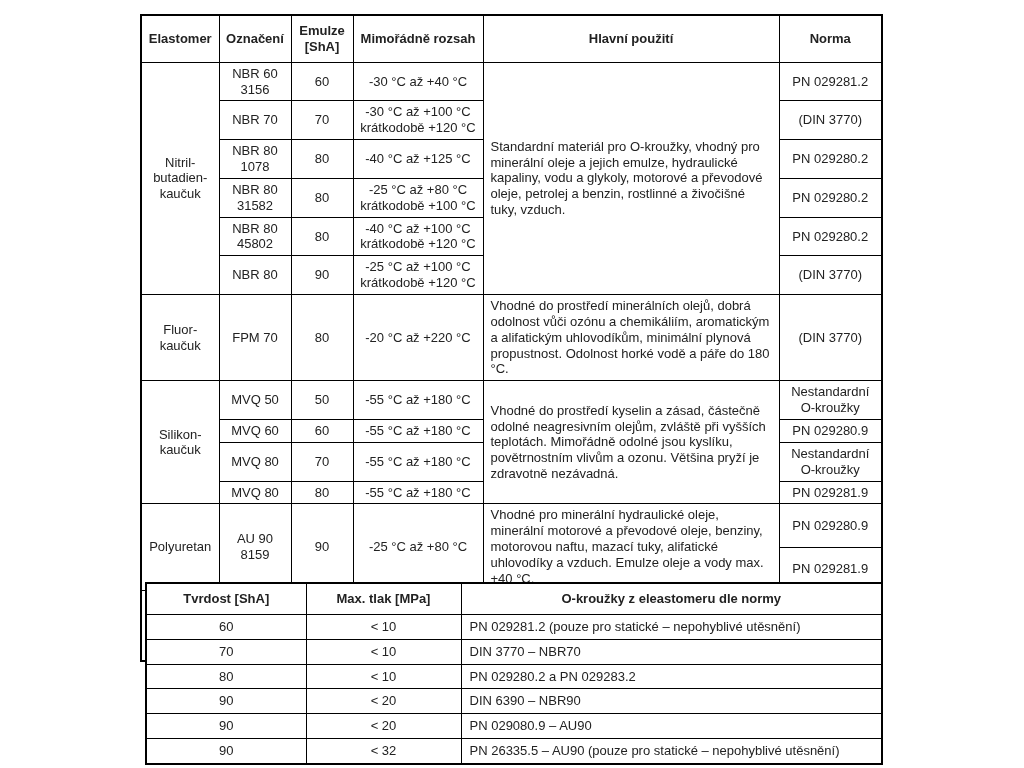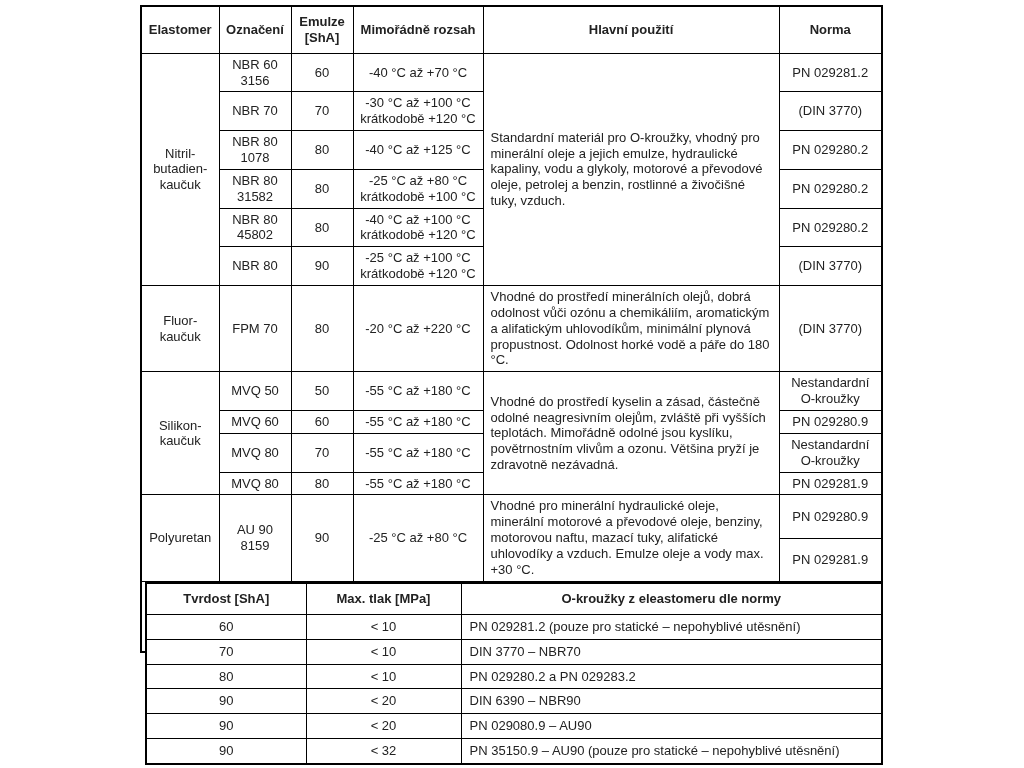--- a/index.html
+++ b/index.html
@@ -19,21 +19,21 @@
   }
   table {
     border-collapse: collapse;
     table-layout: fixed;
     border: 2px solid #000;
     background: #fff;
   }
   #elastomer-table {
     position: absolute;
     left: 140px;
-    top: 5px;
+    top: 14px;
     width: 741px;
     padding-left: 41px;
   }
   #pressure-table {
     position: absolute;
     left: 145px;
     top: 582px;
     width: 736px;
   }
   th, td {
@@ -80,21 +80,21 @@
       </tr>
     </thead>
     <tbody>
         <tr>
           <td rowspan="6" class="center">Nitril-
 butadien-
 kaučuk</td>
           <td class="center">NBR 60
 3156</td>
           <td class="center">60</td>
-          <td class="center">-40 °C až +70 °C</td>
+          <td class="center">-30 °C až +40 °C</td>
           <td rowspan="6" class="left">Standardní materiál pro O-kroužky, vhodný pro minerální oleje a jejich emulze, hydraulické kapaliny, vodu a glykoly, motorové a převodové oleje, petrolej a benzin, rostlinné a živočišné tuky, vzduch.</td>
           <td class="center">PN 029281.2</td>
         </tr>
         <tr>
           <td class="center">NBR 70</td>
           <td class="center">70</td>
           <td class="center">-30 °C až +100 °C
 krátkodobě +120 °C</td>
           <td class="center">(DIN 3770)</td>
         </tr>
@@ -165,21 +165,21 @@
           <td class="center">80</td>
           <td class="center">-55 °C až +180 °C</td>
           <td class="center">PN 029281.9</td>
         </tr>
         <tr>
           <td rowspan="2" class="center">Polyuretan</td>
           <td rowspan="2" class="center">AU 90
 8159</td>
           <td rowspan="2" class="center">90</td>
           <td rowspan="2" class="center">-25 °C až +80 °C</td>
-          <td rowspan="2" class="left">Vhodné pro minerální hydraulické oleje, minerální motorové a převodové oleje, benziny, motorovou naftu, mazací tuky, alifatické uhlovodíky a vzduch. Emulze oleje a vody max. +30 °C.</td>
+          <td rowspan="2" class="left">Vhodné pro minerální hydraulické oleje, minerální motorové a převodové oleje, benziny, motorovou naftu, mazací tuky, alifatické uhlovodíky a vzduch. Emulze oleje a vody max. +40 °C.</td>
           <td class="center">PN 029280.9</td>
         </tr>
         <tr>
           <td class="center">PN 029281.9</td>
         </tr>
         <tr>
           <td class="center">Etylen-
 propylen-
 kaučuk</td>
           <td class="center">EPDM 70</td>
@@ -226,18 +226,18 @@
           <td class="left">DIN 6390 – NBR90</td>
         </tr>
         <tr>
           <td class="center">90</td>
           <td class="center">&lt; 20</td>
           <td class="left">PN 029080.9 – AU90</td>
         </tr>
         <tr>
           <td class="center">90</td>
           <td class="center">&lt; 32</td>
-          <td class="left">PN 35150.9 – AU90 (pouze pro statické – nepohyblivé utěsnění)</td>
+          <td class="left">PN 26335.5 – AU90 (pouze pro statické – nepohyblivé utěsnění)</td>
         </tr>
       </tbody>
   </table>
 
 </div>
 
 </body></html>

